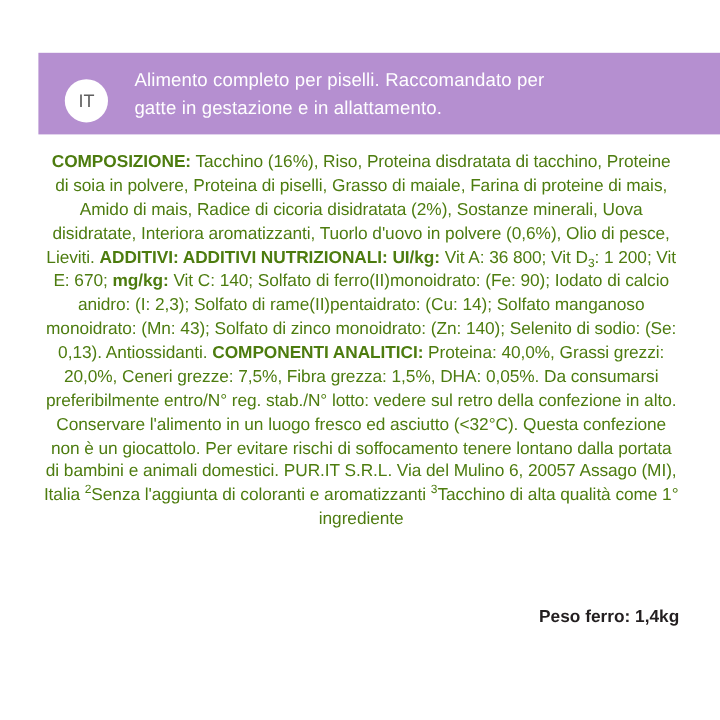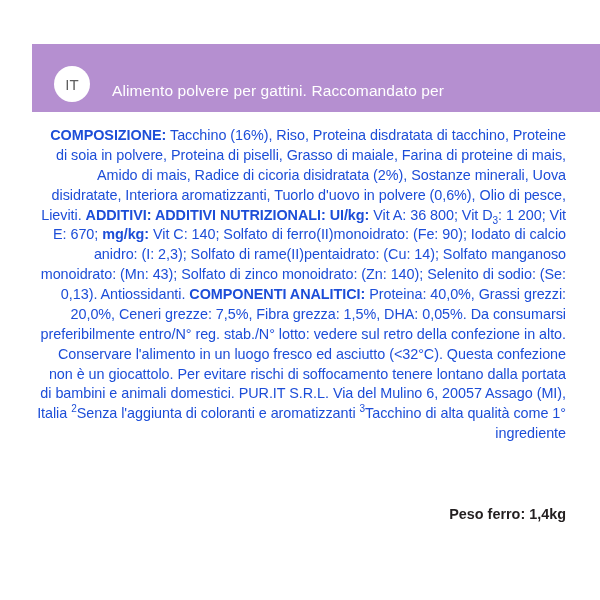--- a/index.html
+++ b/index.html
@@ -63,22 +63,22 @@
   }
 
   
   .body-text {
     position: absolute;
     left: 36px;
     top: 126px;
     width: 530px;
     font-size: 14.4px;
     line-height: 1.38;
-    text-align: right;
-    color: #1d4ed8;
+    text-align: center;
+    color: #4d7c0f;
     letter-spacing: -0.05px;
   }
 
   .body-text .b {
     font-weight: bold;
   }
 
   .body-text .sub {
     font-size: 10px;
     vertical-align: sub;
@@ -101,21 +101,22 @@
   }
 </style>
 </head>
 <body>
 
 <div class="label-wrap">
 
   <div class="header-band">
     <div class="lang-badge">IT</div>
     <div class="header-text">
-      <div>Alimento polvere per gattini. Raccomandato per</div>
+      <div>Alimento completo per piselli. Raccomandato per</div>
+      <div>gatte in gestazione e in allattamento.</div>
     </div>
   </div>
 
   <div class="body-text"><span class="b">COMPOSIZIONE:</span><span> Tacchino (16%), Riso, Proteina disdratata di tacchino, Proteine di soia in polvere, Proteina di piselli, Grasso di maiale, Farina di proteine di mais, Amido di mais, Radice di cicoria disidratata (2%), Sostanze minerali, Uova disidratate, Interiora aromatizzanti, Tuorlo d'uovo in polvere (0,6%), Olio di pesce, Lieviti. </span><span class="b">ADDITIVI: ADDITIVI NUTRIZIONALI: UI/kg:</span><span> Vit A: 36 800; Vit D</span><span class="sub">3</span><span>: 1 200; Vit E: 670; </span><span class="b">mg/kg:</span><span> Vit C: 140; Solfato di ferro(II)monoidrato: (Fe: 90); Iodato di calcio anidro: (I: 2,3); Solfato di rame(II)pentaidrato: (Cu: 14); Solfato manganoso monoidrato: (Mn: 43); Solfato di zinco monoidrato: (Zn: 140); Selenito di sodio: (Se: 0,13). Antiossidanti. </span><span class="b">COMPONENTI ANALITICI:</span><span> Proteina: 40,0%, Grassi grezzi: 20,0%, Ceneri grezze: 7,5%, Fibra grezza: 1,5%, DHA: 0,05%. Da consumarsi preferibilmente entro/N° reg. stab./N° lotto: vedere sul retro della confezione in alto. Conservare l'alimento in un luogo fresco ed asciutto (&lt;32°C). Questa confezione non è un giocattolo. Per evitare rischi di soffocamento tenere lontano dalla portata di bambini e animali domestici. </span><span>PUR.IT S.R.L. Via del Mulino 6, 20057 Assago (MI), Italia </span><span class="sup">2</span><span>Senza l'aggiunta di coloranti e aromatizzanti </span><span class="sup">3</span><span>Tacchino di alta qualità come 1° ingrediente</span></div>
 
   <div class="net-weight">Peso ferro: 1,4kg</div>
 
 </div>
 
 </body></html>

